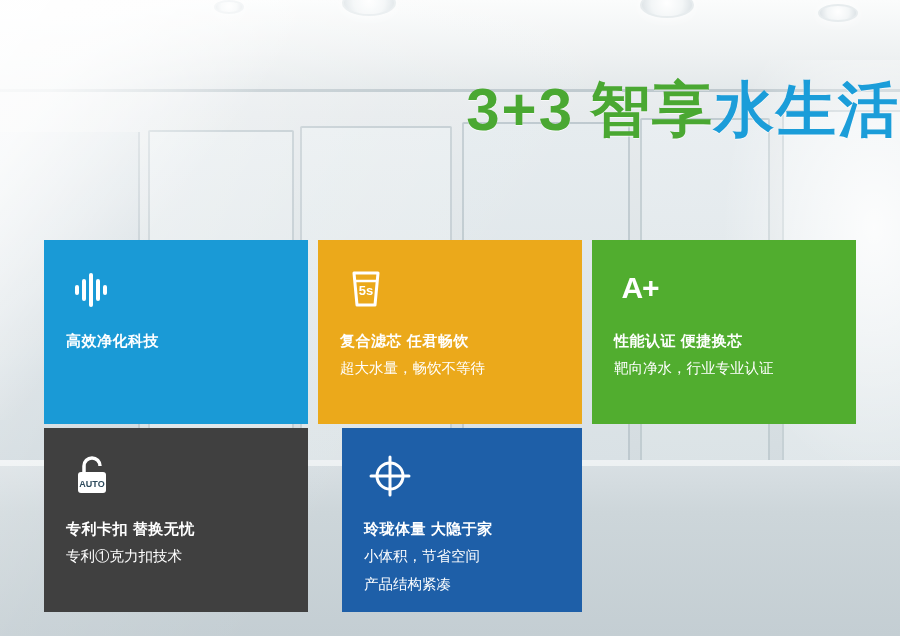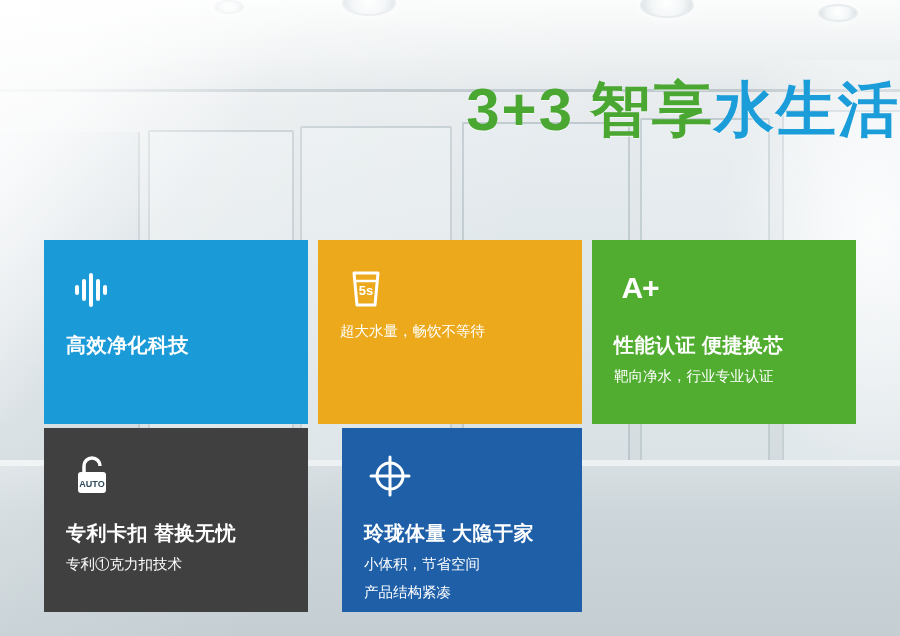--- a/index.html
+++ b/index.html
@@ -117,21 +117,21 @@
     padding: 22px 18px 14px 22px;
     color: #ffffff;
     overflow: hidden;
   }
   .card .ico {
     width: 52px; height: 52px;
     display: flex; align-items: center; justify-content: center;
   }
   .card .ttl {
     margin-top: 18px;
-    font-size: 20px; font-weight: bold;
+    font-size: 15px; font-weight: bold;
     letter-spacing: 0.5px;
     white-space: nowrap;
   }
   .card .sub {
     margin-top: 7px;
     font-size: 14.5px;
     line-height: 1.42;
     white-space: nowrap;
   }
   .card .sub2 { white-space: nowrap; }
@@ -194,20 +194,21 @@
 
 
     <div class="card c-amber">
       <div class="ico">
         <svg width="50" height="50" viewBox="0 0 50 50">
           <path d="M13 10 H37 L34 42 H16 Z" fill="none" stroke="#ffffff" stroke-width="3" stroke-linejoin="round"></path>
           <path d="M14 18 H36" stroke="#ffffff" stroke-width="2.5"></path>
           <text x="25" y="32" font-family="Liberation Sans, sans-serif" font-size="13" font-weight="bold" fill="#ffffff" text-anchor="middle">5s</text>
         </svg>
       </div>
+      <div class="ttl">复合滤芯 任君畅饮</div>
       <div class="sub">超大水量，畅饮不等待</div>
     </div>
 
     <div class="card c-green">
       <div class="ico">
         <div class="aplus">A+</div>
       </div>
       <div class="ttl">性能认证 便捷换芯</div>
       <div class="sub">靶向净水，行业专业认证</div>
     </div>

